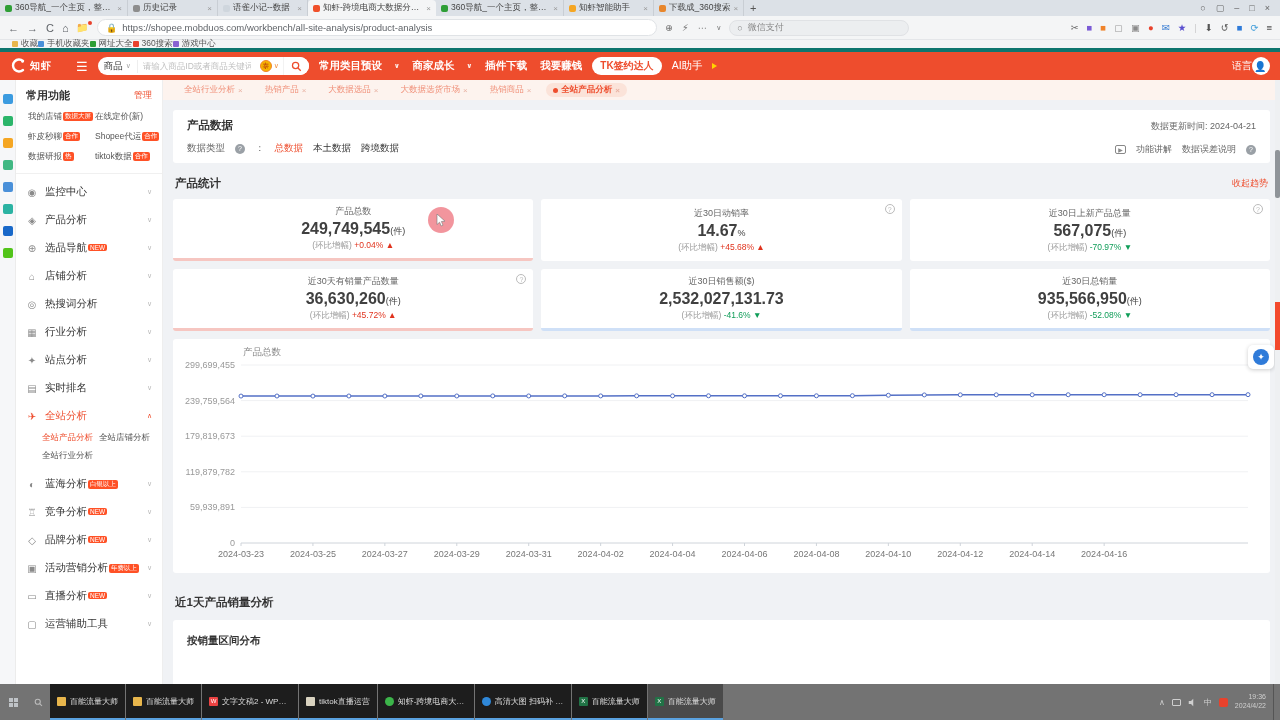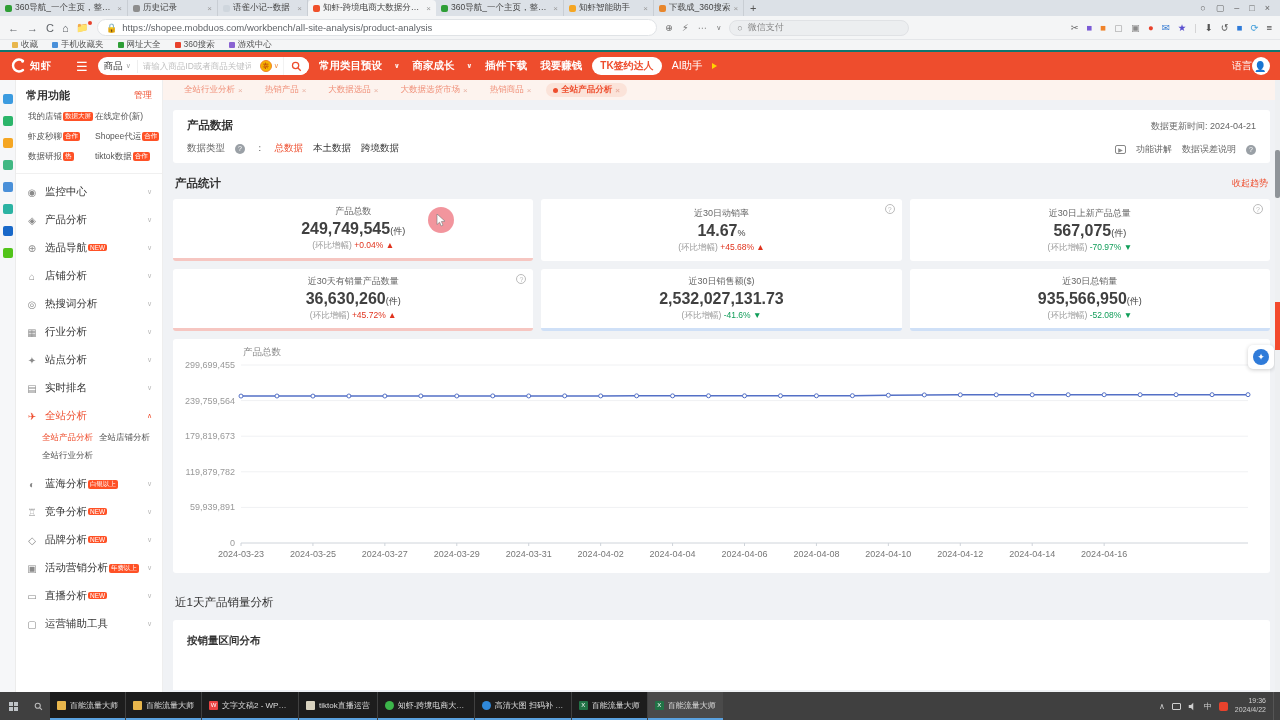--- a/index.html
+++ b/index.html
@@ -21,21 +21,21 @@
   .navico { color:#5f6368; font-size:11px; }
   .favico { position:relative; font-size:10px; }
   .favico i { position:absolute; top:-1px; right:-3px; width:4px; height:4px; background:#e8422c; border-radius:50%; }
   .urlpill { flex:0 0 560px; height:17px; background:#fff; border:1px solid #e0e3e6; border-radius:9px; display:flex; align-items:center; padding:0 8px; gap:5px; font-size:9.5px; color:#5f6368; }
   .lock { color:#0a8f08; font-size:9px; }
   .url { white-space:nowrap; overflow:hidden; }
   .addr-mini { display:flex; gap:9px; align-items:center; color:#777; font-size:9.5px; }
   .qsearch { width:180px; height:16px; background:#eceef0; border:1px solid #e0e2e5; border-radius:8px; display:flex; align-items:center; gap:5px; padding:0 7px; font-size:9px; color:#888; }
   .toolicons { margin-left:auto; display:flex; align-items:center; gap:8px; font-size:9.5px; }
 
-  .bookbar { position:absolute; top:40px; left:0; right:0; height:12px; background:#f4f5f6; display:flex; align-items:center; gap:14px; padding:0 12px; font-size:8.5px; color:#555; border-bottom:2px solid #0f766e; }
+  .bookbar { position:absolute; top:40px; left:0; right:0; height:12px; background:#f4f5f6; display:flex; align-items:center; gap:0; padding:0 12px; font-size:8.5px; color:#555; border-bottom:4px solid #0f766e; }
   .bm { display:flex; align-items:center; gap:3px; }
   .bm .bi { width:6px; height:6px; border-radius:1px; }
 
   
   .appheader { position:absolute; top:52px; left:0; right:0; height:28px; background:#ee4d2d; display:flex; align-items:center; padding:0 10px; gap:10px; color:#fff; }
   .logo { display:flex; align-items:center; gap:4px; margin-right:14px; }
   .logo .shrimp { width:16px; height:16px; }
   .logo .lname { font-size:10px; font-weight:bold; letter-spacing:1px; }
   .hamb { font-size:13px; }
   .srchbox { display:flex; align-items:center; background:#fff; border-radius:12px; height:18px; overflow:hidden; }
@@ -102,34 +102,34 @@
   .card.u-blue { border-bottom:3px solid #cfe0f7; }
   .c-title { font-size:9px; color:#666; }
   .c-val { font-size:16px; font-weight:bold; color:#404040; }
   .c-val small { font-size:9px; font-weight:normal; }
   .c-sub { font-size:8.5px; color:#999; }
   .c-help { position:absolute; top:5px; right:7px; width:10px; height:10px; border:1px solid #bbb; border-radius:50%; color:#bbb; font-size:7px; display:flex; align-items:center; justify-content:center; }
   .arrow-up { color:#e0331d; } .arrow-dn { color:#0f9d58; }
 
   .chartcard { background:#fff; border-radius:3px; padding:6px 4px 2px 4px; }
 
-  .sec2-title { font-size:11.5px; font-weight:normal; color:#333; margin:22px 2px 10px 2px; }
+  .sec2-title { font-size:11.5px; font-weight:bold; color:#333; margin:22px 2px 10px 2px; }
   .distcard { background:#fff; border-radius:3px 3px 0 0; padding:14px; height:70px; }
   .dist-title { font-size:10.5px; font-weight:bold; color:#333; }
 
   
   .floatchat { position:absolute; right:6px; top:345px; width:26px; height:24px; background:#fff; border-radius:5px; box-shadow:0 1px 4px rgba(0,0,0,.2); display:flex; align-items:center; justify-content:center; }
   .floatchat .b { width:16px; height:16px; border-radius:50%; background:#2f7bd9; color:#fff; font-size:9px; display:flex; align-items:center; justify-content:center; }
   .scrolltrack { position:absolute; right:0; top:80px; bottom:20px; width:5px; background:#eef0f2; }
   .scrollthumb { position:absolute; right:0; top:70px; width:5px; height:48px; background:#8f9499; border-radius:2px; }
   .scrollmark { position:absolute; right:0; top:222px; width:5px; height:48px; background:#f3492c; }
   .cursor { position:absolute; left:428px; top:207px; width:26px; height:26px; border-radius:50%; background:rgba(240,130,140,.85); display:flex; align-items:center; justify-content:center; }
 
   
-  .taskbar { position:absolute; bottom:0; left:0; right:0; height:28px; background:#404040; display:flex; align-items:stretch; color:#ddd; }
+  .taskbar { position:absolute; bottom:0; left:0; right:0; height:36px; background:#737373; display:flex; align-items:stretch; color:#ddd; }
   .tb-start { width:26px; display:flex; align-items:center; justify-content:center; }
   .winlogo { display:grid; grid-template-columns:4px 4px; grid-template-rows:4px 4px; gap:1px; }
   .winlogo i { background:#bfc3c7; }
   .tb-search { width:24px; display:flex; align-items:center; justify-content:center; color:#bbb; }
   .tb-item { display:flex; align-items:center; gap:4px; padding:0 7px; max-width:96px; border-bottom:2px solid #5aa2e0; margin-right:1px; background:#1d1d1d; }
   .tb-item.active { background:#4a4a4a; }
   .tb-item .ticon { width:9px; height:9px; flex:0 0 auto; border-radius:1px; display:flex; align-items:center; justify-content:center; font-size:6px; color:#fff; }
   .tb-item .tlabel { font-size:8px; white-space:nowrap; overflow:hidden; text-overflow:ellipsis; }
   .tray { margin-left:auto; display:flex; align-items:center; gap:7px; padding-right:4px; font-size:8px; color:#cfcfcf; }
   .tray .mon { width:9px; height:7px; border:1px solid #cfcfcf; border-radius:1px; }

